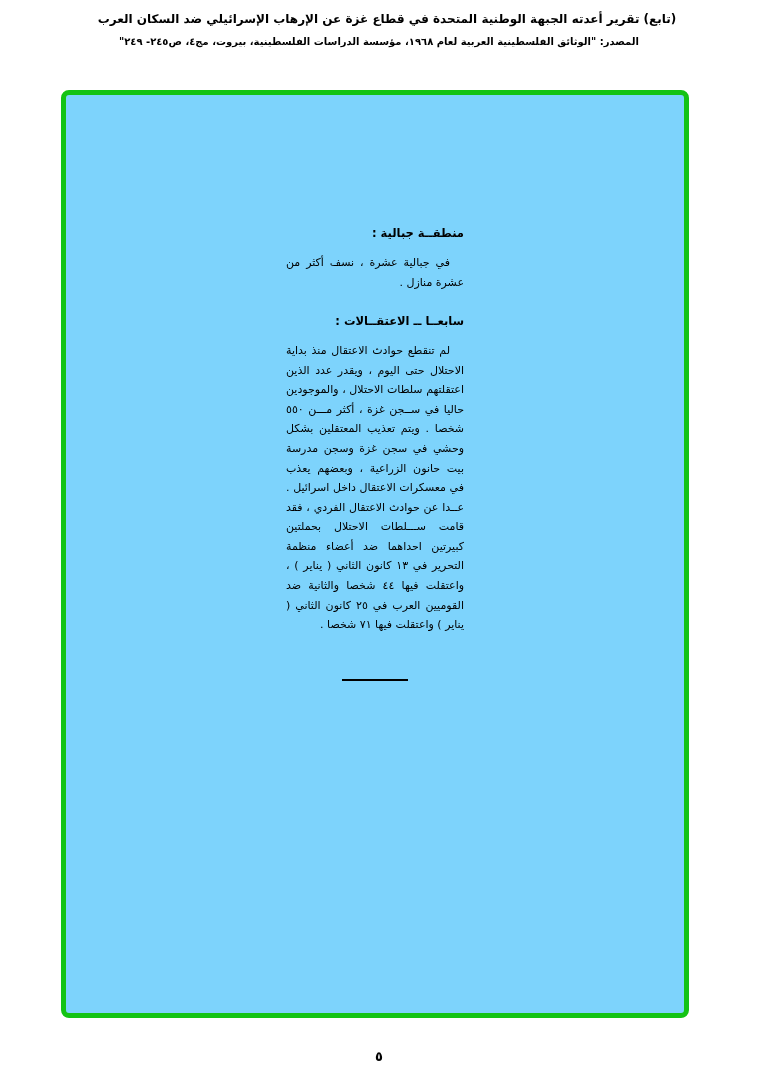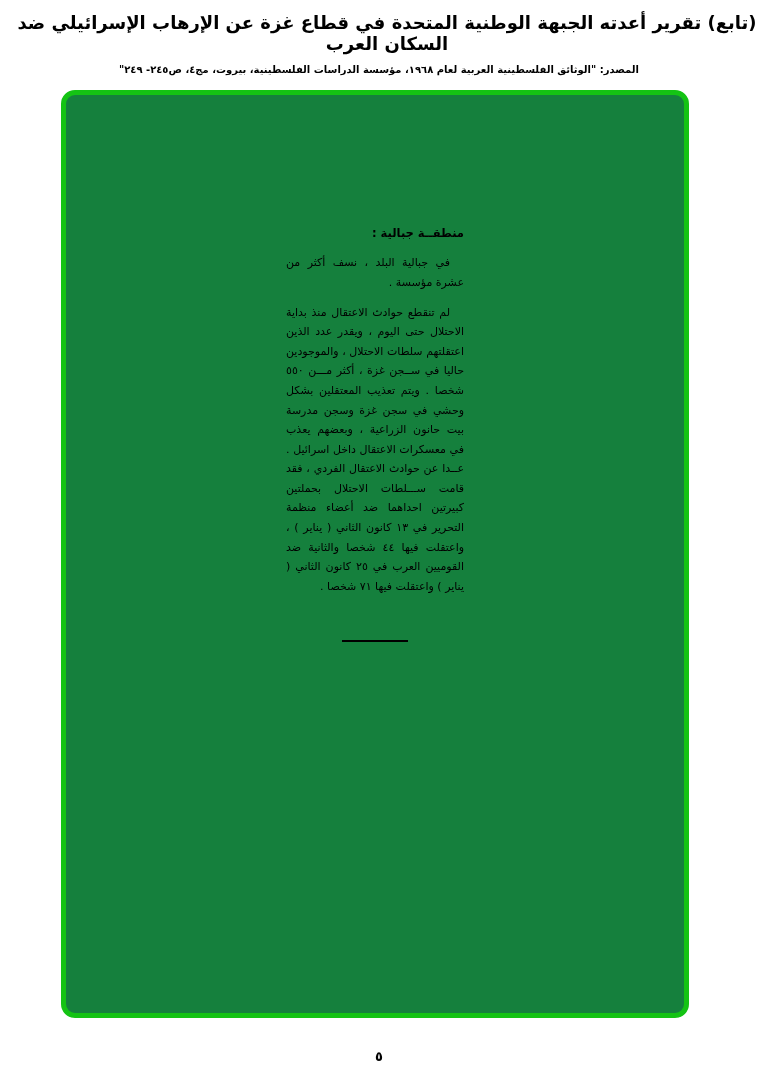--- a/index.html
+++ b/index.html
@@ -14,39 +14,39 @@
   }
 
   
   .header {
     direction: rtl;
     text-align: center;
     padding-top: 12px;
   }
   .header-title {
     font-weight: bold;
-    font-size: 18px;
+    font-size: 12px;
     padding-left: 16px;
   }
   .header-source {
     font-weight: bold;
     font-size: 10px;
     margin-top: 10px;
   }
 
   
   .frame {
     position: absolute;
     left: 61px;
     top: 90px;
     width: 628px;
     height: 928px;
     border: 5px solid var(--frame-green, #14c314);
-    border-radius: 14px;
-    background: #15803d;
+    border-radius: 8px;
+    background: #7dd3fc;
     box-sizing: border-box;
   }
 
   
   .content {
     direction: rtl;
     width: 178px;
     margin: 128px auto 0 auto;
     font-size: 11px;
     line-height: 1.78;
@@ -88,23 +88,24 @@
 <header class="header">
   <div class="header-title">(تابع) تقرير أعدته الجبهة الوطنية المتحدة في قطاع غزة عن الإرهاب الإسرائيلي ضد السكان العرب</div>
   <div class="header-source">المصدر: "الوثائق الفلسطينية العربية لعام ١٩٦٨، مؤسسة الدراسات الفلسطينية، بيروت، مج٤، ص٢٤٥- ٢٤٩"</div>
 </header>
 
 <div class="frame">
   <div class="content">
 
     <div class="section-heading">منطقــة جبالية :</div>
 
-    <p>في جبالية البلد ، نسف أكثر من عشرة مؤسسة .</p>
+    <p>في جبالية عشرة ، نسف أكثر من عشرة منازل .</p>
 
 
+    <div class="section-heading">سابعــا ــ الاعتقــالات :</div>
 
     <p>لم تنقطع حوادث الاعتقال منذ بداية الاحتلال حتى اليوم ، ويقدر عدد الذين اعتقلتهم سلطات الاحتلال ، والموجودين حاليا في ســجن غزة ، أكثر مـــن ٥٥٠ شخصا . ويتم تعذيب المعتقلين بشكل وحشي في سجن غزة وسجن مدرسة بيت حانون الزراعية ، وبعضهم يعذب في معسكرات الاعتقال داخل اسرائيل . عــدا عن حوادث الاعتقال الفردي ، فقد قامت ســـلطات الاحتلال بحملتين كبيرتين احداهما ضد أعضاء منظمة التحرير في ١٣ كانون الثاني ( يناير ) ، واعتقلت فيها ٤٤ شخصا والثانية ضد القوميين العرب في ٢٥ كانون الثاني ( يناير ) واعتقلت فيها ٧١ شخصا .</p>
 
     <div class="divider"></div>
 
   </div>
 </div>
 
 <div class="page-number">٥</div>
 

